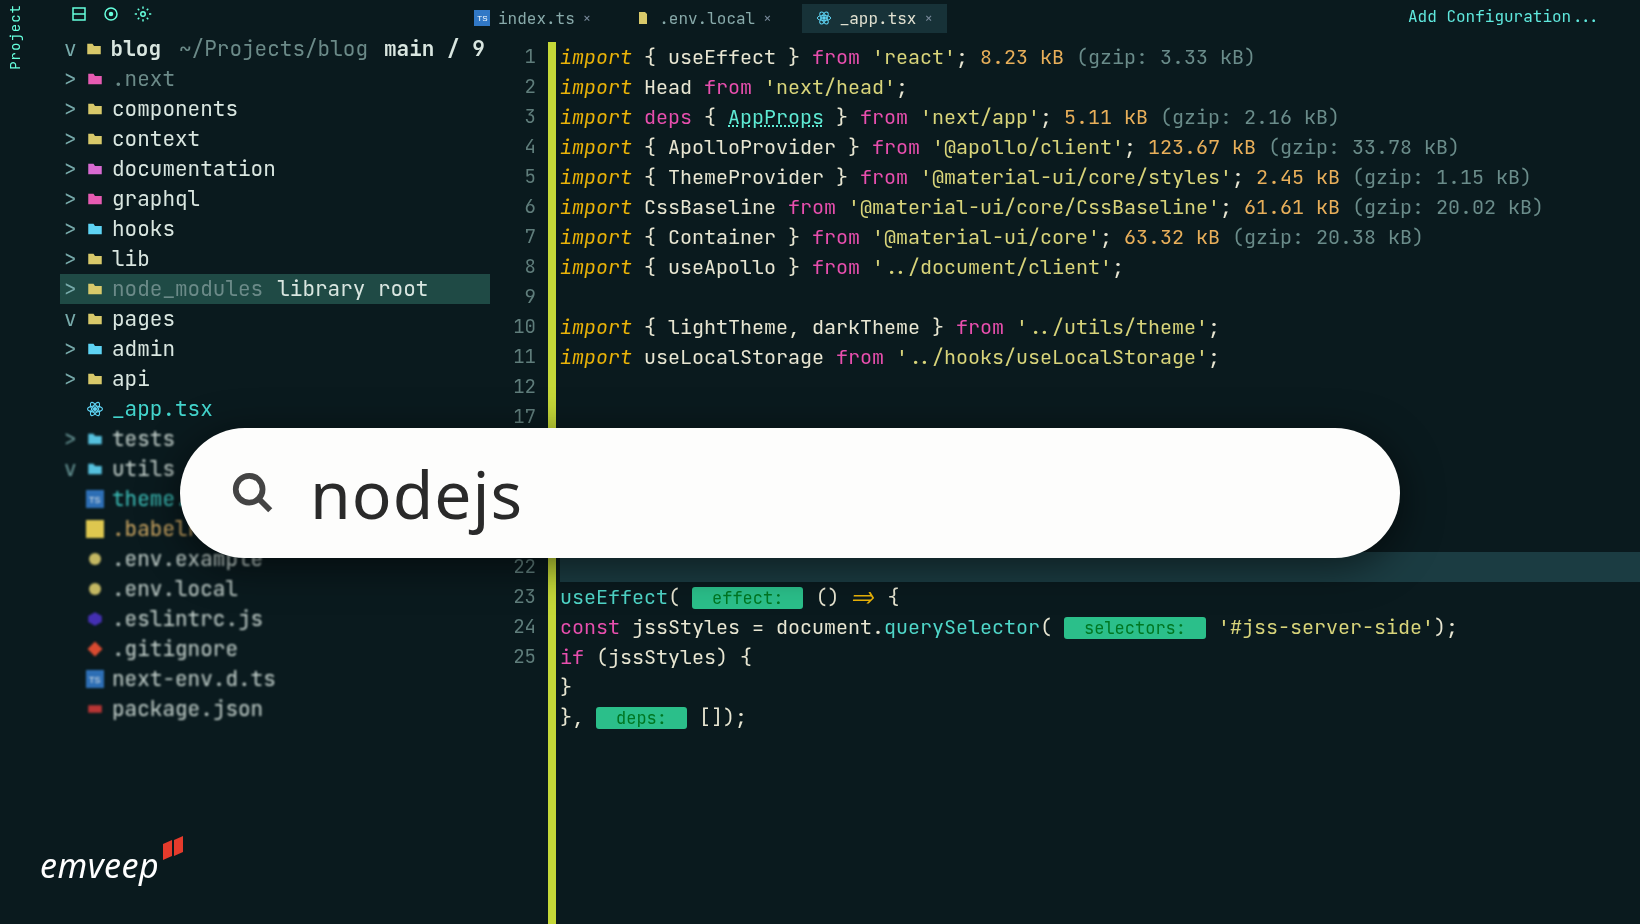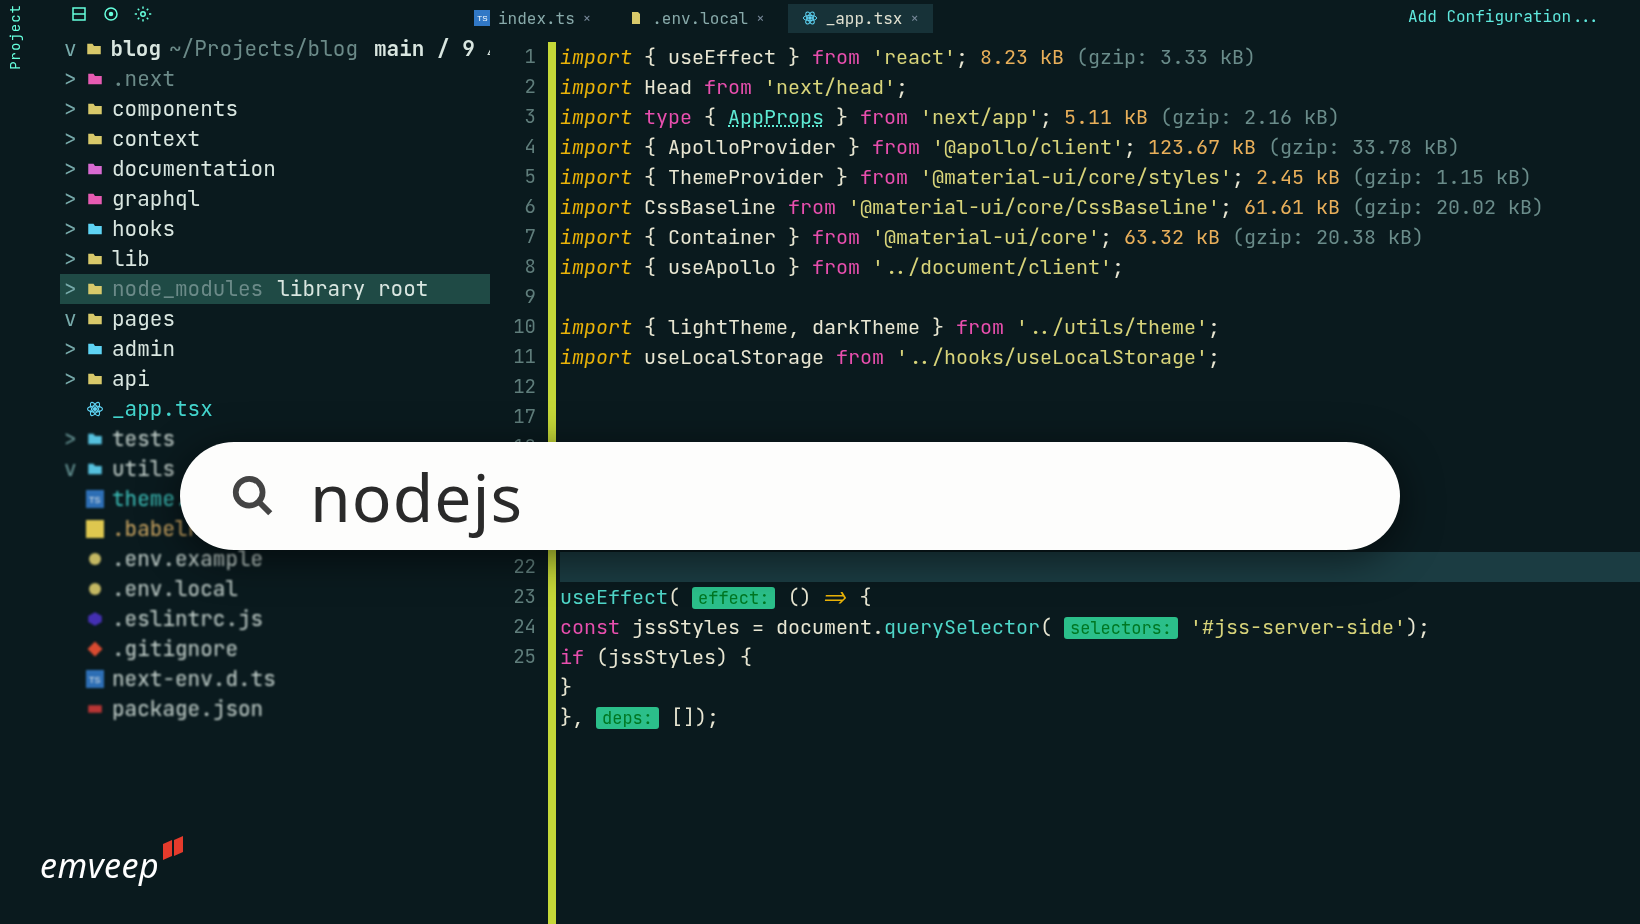--- a/index.html
+++ b/index.html
@@ -8,21 +8,21 @@
 
   
   .toolbar { position:absolute; top:0; left:0; right:0; height:32px; display:flex; align-items:center; padding:0 20px 0 40px; color:#6fa; font-size:16px; }
   .toolbar .project-label{ writing-mode:vertical-rl; transform:rotate(180deg); position:absolute; left:6px; top:4px; color:#6fd; font-size:14px; letter-spacing:1px;}
   .toolbar .left-icons{ display:flex; gap:14px; margin-left:30px;}
   .toolbar svg{ width:18px; height:18px; }
   .toolbar .spacer{flex:1}
   .toolbar .add-config{ color:#5fe8dd; font-size:16px; margin-right:20px; filter:blur(.4px);}
 
   
-  .tabbar{ position:absolute; top:0; left:460px; height:36px; display:flex; align-items:center; gap:9px; }
+  .tabbar{ position:absolute; top:0; left:460px; height:36px; display:flex; align-items:center; gap:16px; }
   .tab{ display:flex; align-items:center; gap:8px; padding:4px 14px; color:#8aa; font-size:16px; filter:blur(.3px);}
   .tab.active{ background:#173238; color:#e0e0d0;}
   .tab .close{ color:#789; font-size:14px;}
   .tab .ticon{width:16px;height:16px;}
 
   
   .sidebar{ position:absolute; top:34px; left:60px; width:430px; bottom:0; color:#cfe; font-size:21px; line-height:30px; overflow:hidden;}
   .sidebar .row{ display:flex; align-items:center; gap:8px; white-space:nowrap; padding:0 4px;}
   .sidebar .row .chev{ color:#7aa; width:14px; display:inline-block;}
   .sidebar .row .fname{ color:#d9e6e0;}
@@ -46,25 +46,25 @@
   .kw-type{ color:#e84fae; }
   .kw-const{ color:#e84fae; }
   .kw-if{ color:#e84fae; }
   .ident{ color:#e8e6d2; }
   .brace{ color:#e8e6d2; }
   .str{ color:#d8d47a; }
   .link{ color:#5eead4; text-decoration:underline dotted; }
   .meta{ color:#6a8c8a; }
   .num{ color:#e8af5a;margin-top:40px; }
   .call{ color:#4fd6c8; }
-  .param-hint{ background:#2bbf8a; color:#072; padding:0 6px; border-radius:3px; font-size:17px;}
+  .param-hint{ background:#2bbf8a; color:#072; padding:0 20px; border-radius:3px; font-size:17px;}
   .code .ln.cur{ background:rgba(38,84,90,.6); }
 
   
-  .search-wrap{ position:absolute; top:442px; left:180px; width:1220px; height:108px; background:#fdfdfc; border-radius:65px; display:flex; align-items:center; padding:0 50px; box-shadow:0 8px 40px rgba(0,0,0,.55);}
+  .search-wrap{ position:absolute; top:428px; left:180px; width:1220px; height:130px; background:#fdfdfc; border-radius:65px; display:flex; align-items:center; padding:0 50px; box-shadow:0 8px 40px rgba(0,0,0,.55);}
   .search-wrap svg{ width:46px; height:46px; stroke:#444; fill:none; stroke-width:3;}
   .search-wrap .qtext{ font-size:66px; color:#2a2a2a; margin-left:34px; font-family:system-ui,Arial,sans-serif; letter-spacing:1px;}
 
   
   .logo{ position:absolute; bottom:36px; left:40px; display:flex; align-items:flex-end; font-family:system-ui,Arial,sans-serif;}
   .logo .mark{ width:20px; height:20px; position:relative; margin-bottom:30px; margin-left:4px;}
   .logo .mark::before,.logo .mark::after{content:"";position:absolute;background:#e53b2c;}
   .logo .mark::before{left:0;top:4px;width:9px;height:16px;transform:skewY(-25deg);}
   .logo .mark::after{right:0;top:0;width:9px;height:16px;transform:skewY(-25deg);}
   .logo .word{ color:#fff; font-size:34px; letter-spacing:.5px;font-style:italic;}
@@ -124,21 +124,21 @@
     </div>
   </div>
 
 <div class="sidebar">
   <div class="row ind1">
     <span class="chev">v</span>
     <svg class="f-icon" viewBox="0 0 24 24" fill="#d8c96a">
         <path d="M3 5h7l2 3h9v11H3z"></path>
       </svg>
     <span class="fname"><b>blog</b></span>
-    <span class="faded" style="">~/Projects/blog</span>
+    <span class="faded" style="margin-left:10px">~/Projects/blog</span>
     <span class="fname" style="margin-left:8px"><b>main / 9 △</b></span>
   </div>
   <div id="tree">
       <div class="row ind2">
         <span class="chev">&gt;</span>
         <svg class="f-icon" viewBox="0 0 24 24" fill="#e65bb2">
           <path d="M3 5h7l2 3h9v11H3z"></path>
         </svg>
         <span class="faded">.next</span>
       </div>
@@ -323,21 +323,21 @@
     <div>22</div>
     <div>23</div>
     <div>24</div>
     <div>25</div>
   </div>
 <div class="stripe"></div>
 
 <div class="code" id="code">
     <div class="ln"><span class="kw-import">import </span><span class="brace">{ </span><span class="ident">useEffect</span><span class="brace"> } </span><span class="kw-from">from </span><span class="str">'react'</span><span class="brace">;   </span><span class="num">8.23 kB </span><span class="meta">(gzip: 3.33 kB)</span></div>
     <div class="ln"><span class="kw-import">import </span><span class="ident">Head </span><span class="kw-from">from </span><span class="str">'next/head'</span><span class="brace">;</span></div>
-    <div class="ln"><span class="kw-import">import </span><span class="kw-type">type </span><span class="brace">{ </span><span class="link">AppProps</span><span class="brace"> } </span><span class="kw-from">from </span><span class="str">'next/app'</span><span class="brace">;   </span><span class="num">5.11 kB </span><span class="meta">(gzip: 2.16 kB)</span></div>
+    <div class="ln"><span class="kw-import">import </span><span class="kw-type">deps </span><span class="brace">{ </span><span class="link">AppProps</span><span class="brace"> } </span><span class="kw-from">from </span><span class="str">'next/app'</span><span class="brace">;   </span><span class="num">5.11 kB </span><span class="meta">(gzip: 2.16 kB)</span></div>
     <div class="ln"><span class="kw-import">import </span><span class="brace">{ </span><span class="ident">ApolloProvider</span><span class="brace"> } </span><span class="kw-from">from </span><span class="str">'@apollo/client'</span><span class="brace">;   </span><span class="num">123.67 kB </span><span class="meta">(gzip: 33.78 kB)</span></div>
     <div class="ln"><span class="kw-import">import </span><span class="brace">{ </span><span class="ident">ThemeProvider</span><span class="brace"> } </span><span class="kw-from">from </span><span class="str">'@material-ui/core/styles'</span><span class="brace">;   </span><span class="num">2.45 kB </span><span class="meta">(gzip: 1.15 kB)</span></div>
     <div class="ln"><span class="kw-import">import </span><span class="ident">CssBaseline </span><span class="kw-from">from </span><span class="str">'@material-ui/core/CssBaseline'</span><span class="brace">;   </span><span class="num">61.61 kB </span><span class="meta">(gzip: 20.02 kB)</span></div>
     <div class="ln"><span class="kw-import">import </span><span class="brace">{ </span><span class="ident">Container</span><span class="brace"> } </span><span class="kw-from">from </span><span class="str">'@material-ui/core'</span><span class="brace">;   </span><span class="num">63.32 kB </span><span class="meta">(gzip: 20.38 kB)</span></div>
     <div class="ln"><span class="kw-import">import </span><span class="brace">{ </span><span class="ident">useApollo</span><span class="brace"> } </span><span class="kw-from">from </span><span class="str">'../document/client'</span><span class="brace">;</span></div>
     <div class="ln"><span></span></div>
     <div class="ln"><span class="kw-import">import </span><span class="brace">{ </span><span class="ident">lightTheme</span><span class="brace">, </span><span class="ident">darkTheme</span><span class="brace"> } </span><span class="kw-from">from </span><span class="str">'../utils/theme'</span><span class="brace">;</span></div>
     <div class="ln"><span class="kw-import">import </span><span class="ident">useLocalStorage </span><span class="kw-from">from </span><span class="str">'../hooks/useLocalStorage'</span><span class="brace">;</span></div>
     <div class="ln"><span></span></div>
     <div class="ln" style="height: 30px;"><span></span></div>

